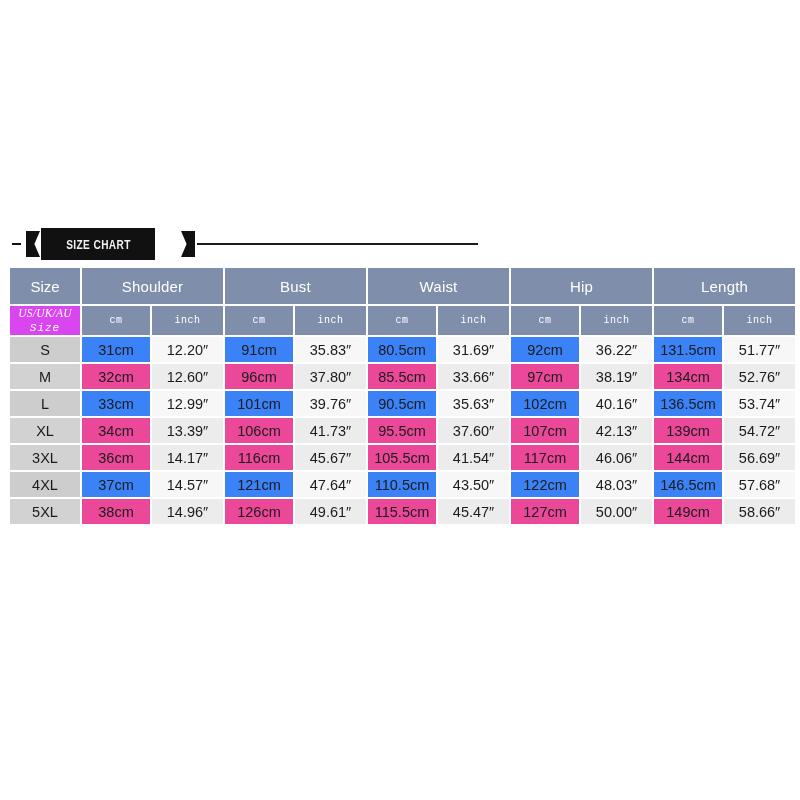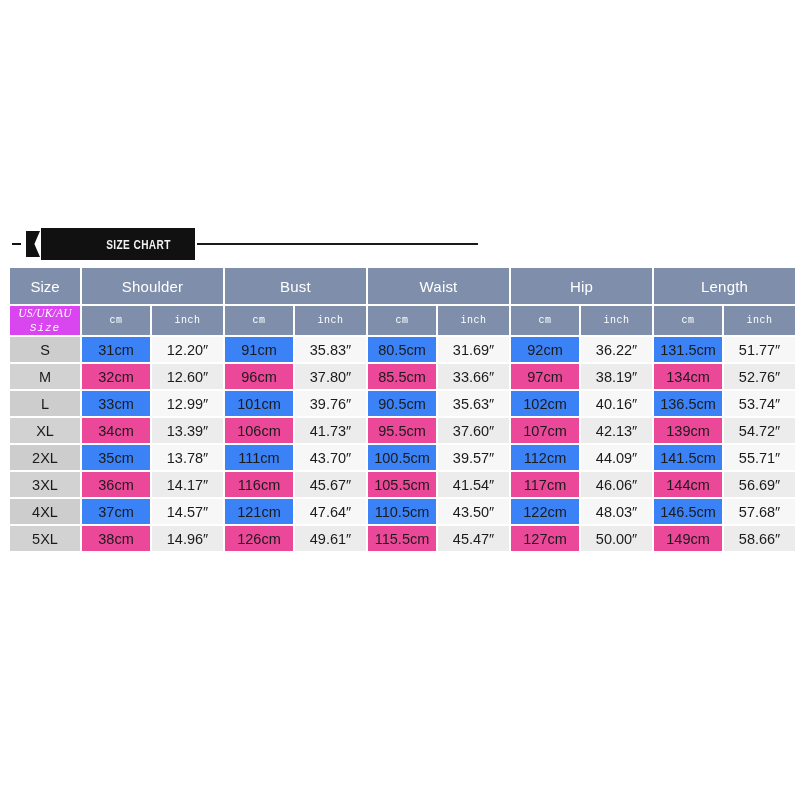--- a/index.html
+++ b/index.html
@@ -43,21 +43,20 @@
   .ribbon-block {
     position: absolute;
     left: 41px;
     top: 0px;
     width: 114px;
     height: 32px;
     background: #111111;
     display: flex;
     align-items: center;
     justify-content: center;
-    padding-left: 40px;
   }
   .ribbon-title {
     color: #f2f2f2;
     font-family: "Liberation Sans Narrow", "Liberation Sans", sans-serif;
     font-size: 13px;
     font-weight: 700;
     letter-spacing: 0.5px;
     transform: scaleX(0.78);
     white-space: nowrap;
   }
@@ -254,33 +253,20 @@
         <td class="cell c-cm-alt">106cm</td>
         <td class="cell c-in-alt">41.73″</td>
         <td class="cell c-cm-alt">95.5cm</td>
         <td class="cell c-in-alt">37.60″</td>
         <td class="cell c-cm-alt">107cm</td>
         <td class="cell c-in-alt">42.13″</td>
         <td class="cell c-cm-alt">139cm</td>
         <td class="cell c-in-alt">54.72″</td>
       </tr>
       <tr>
-        <td class="cell c-size">2XL</td>
-        <td class="cell c-cm">35cm</td>
-        <td class="cell c-in">13.78″</td>
-        <td class="cell c-cm">111cm</td>
-        <td class="cell c-in">43.70″</td>
-        <td class="cell c-cm">100.5cm</td>
-        <td class="cell c-in">39.57″</td>
-        <td class="cell c-cm">112cm</td>
-        <td class="cell c-in">44.09″</td>
-        <td class="cell c-cm">141.5cm</td>
-        <td class="cell c-in">55.71″</td>
-      </tr>
-      <tr>
         <td class="cell c-size-alt">3XL</td>
         <td class="cell c-cm-alt">36cm</td>
         <td class="cell c-in-alt">14.17″</td>
         <td class="cell c-cm-alt">116cm</td>
         <td class="cell c-in-alt">45.67″</td>
         <td class="cell c-cm-alt">105.5cm</td>
         <td class="cell c-in-alt">41.54″</td>
         <td class="cell c-cm-alt">117cm</td>
         <td class="cell c-in-alt">46.06″</td>
         <td class="cell c-cm-alt">144cm</td>

